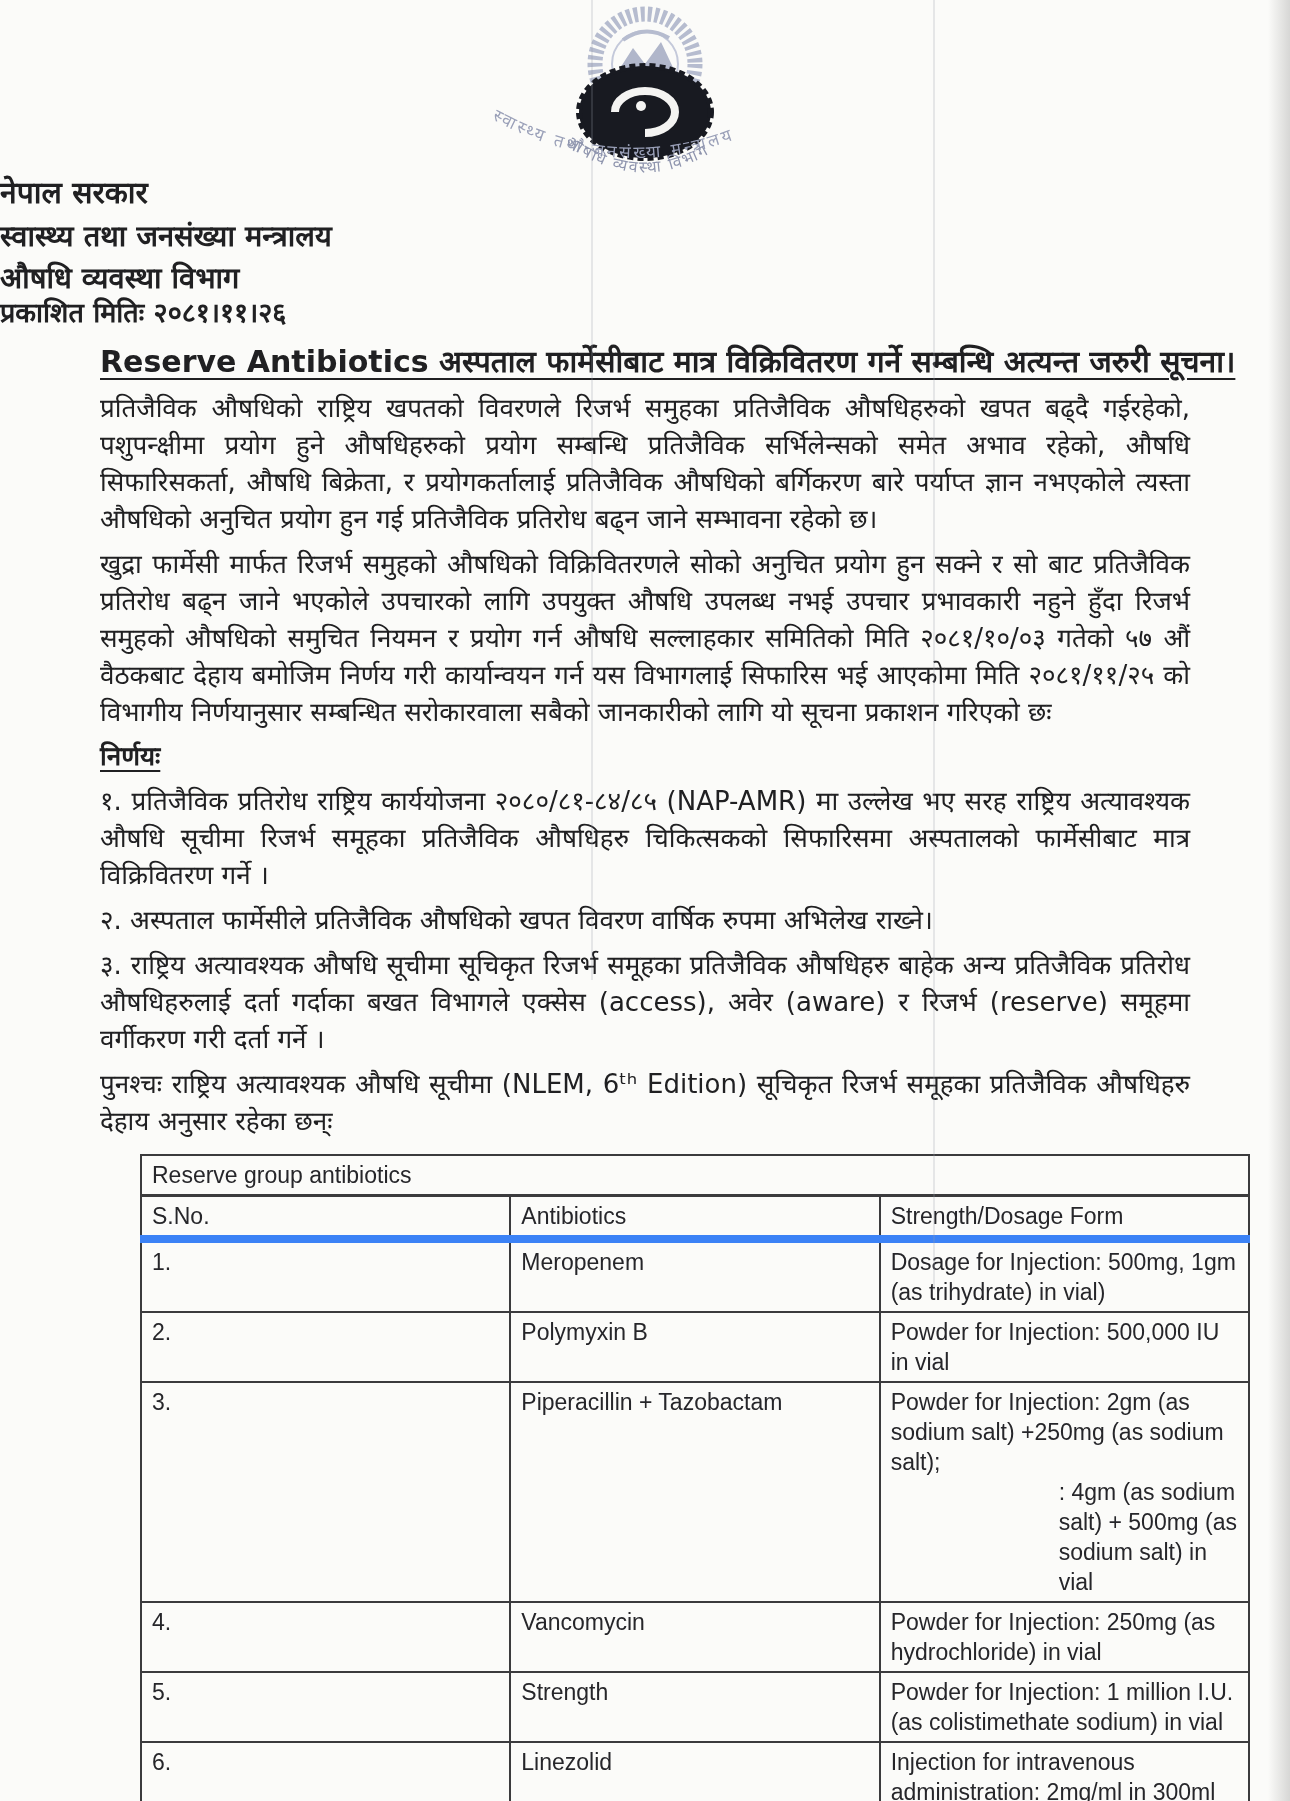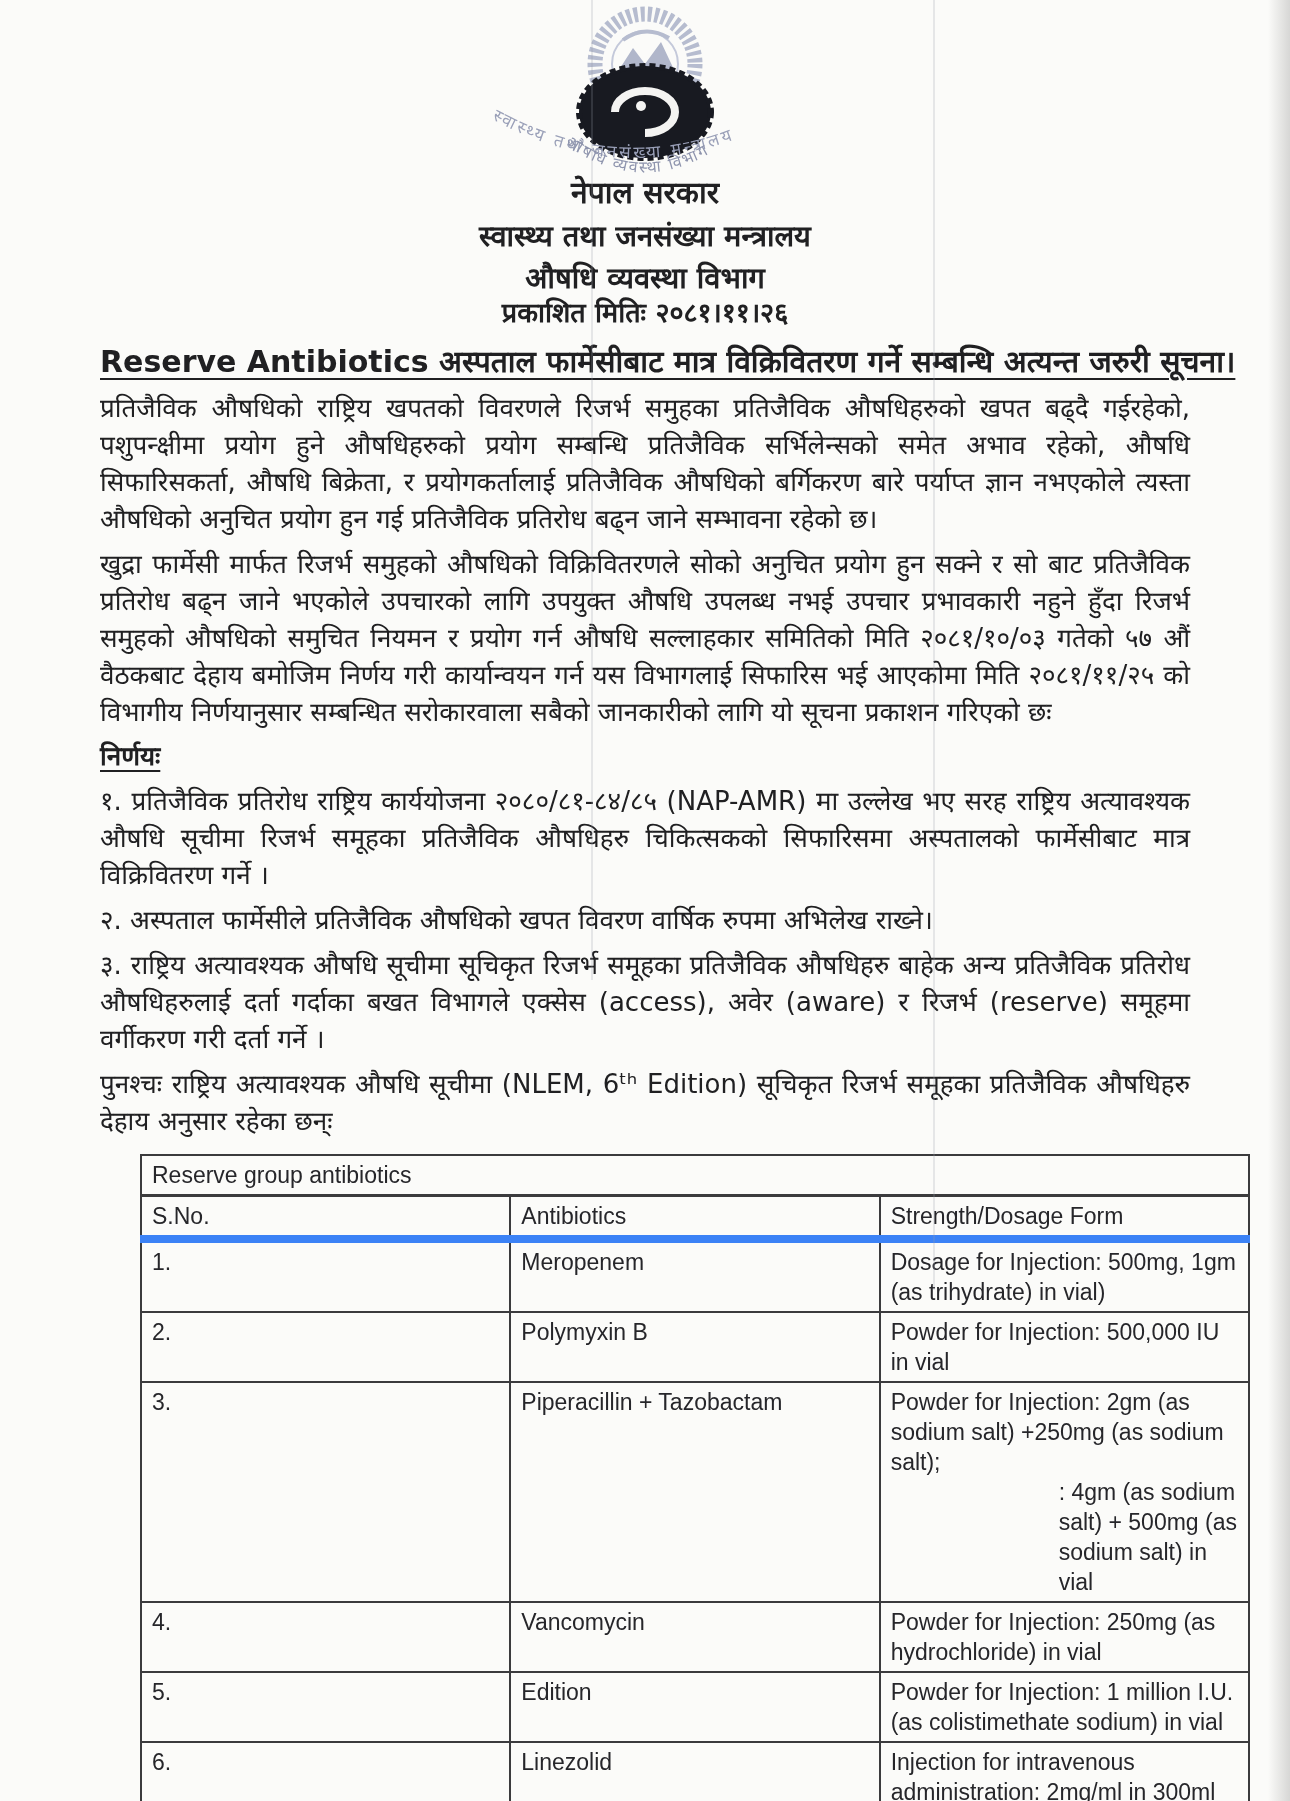--- a/index.html
+++ b/index.html
@@ -14,21 +14,21 @@
   }
   
   .scan-line{position:absolute;top:0;width:2px;background:rgba(150,155,170,.22);}
   .scan-line.a{left:591px;height:980px;}
   .scan-line.b{left:933px;height:1290px;}
   .edge-shadow{position:absolute;right:0;top:0;width:22px;height:100%;
     background:linear-gradient(to right,rgba(0,0,0,0),rgba(120,120,120,.28));}
 
   .emblem-wrap{width:100%;text-align:center;padding-top:6px;height:168px;}
 
-  .hline{width:100%;text-align:center;font-weight:700;}
+  .hline{width:100%;text-align:left;font-weight:700;}
   .gov  {font-size:30px;line-height:34px;margin-top:2px;}
   .min  {font-size:29px;line-height:36px;margin-top:8px;}
   .dept {font-size:29px;line-height:36px;margin-top:6px;}
   .pub  {font-size:27px;line-height:34px;margin-top:0;}
 
   .content{padding:0 100px;}
   .title{
     margin-top:12px;font-size:30px;line-height:40px;font-weight:700;
     text-align:center;text-decoration:underline;text-underline-offset:6px;
     text-decoration-thickness:2px;white-space:nowrap;
@@ -157,21 +157,21 @@
           <td>4.</td>
           <td>Vancomycin</td>
           <td>
             <span class="strength-line">Powder for Injection: 250mg (as hydrochloride) in vial</span>
           </td>
         </tr>
 
 
         <tr>
           <td>5.</td>
-          <td>Edition</td>
+          <td>Strength</td>
           <td>
             <span class="strength-line">Powder for Injection: 1 million I.U. (as colistimethate sodium) in vial</span>
           </td>
         </tr>
 
         <tr>
           <td>6.</td>
           <td>Linezolid</td>
           <td>
             <span class="strength-line">Injection for intravenous administration: 2mg/ml in 300ml bag;</span>

